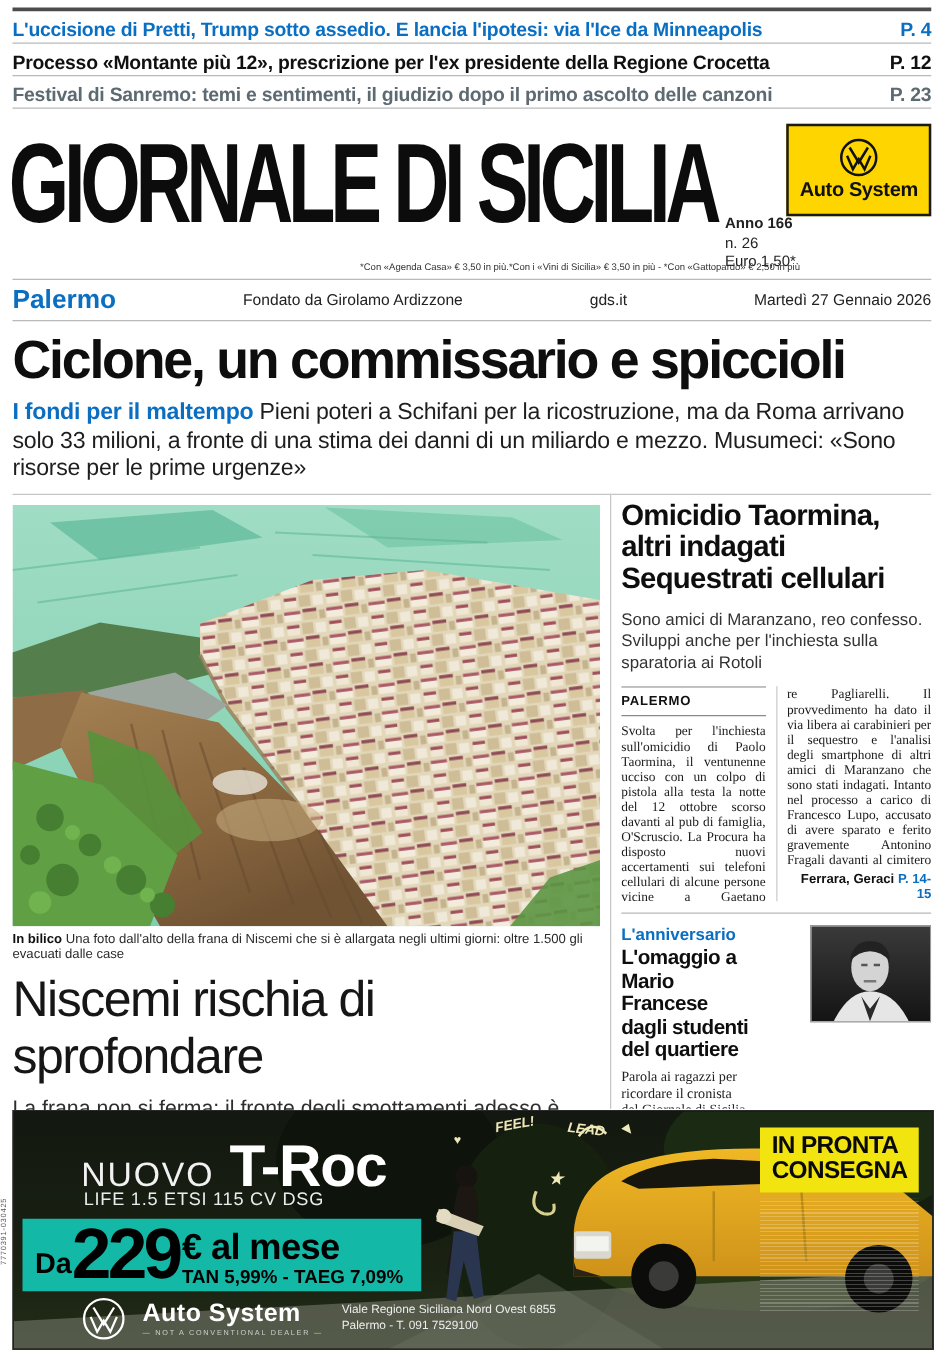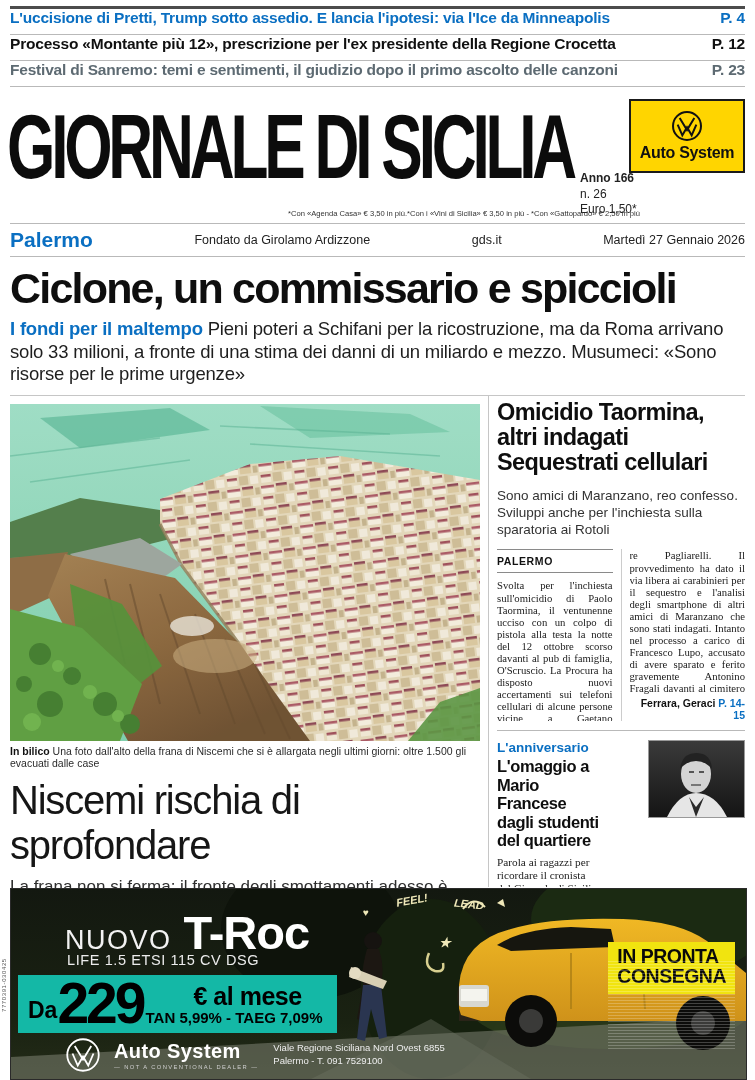--- a/index.html
+++ b/index.html
@@ -1,23 +1,23 @@
 <!DOCTYPE html>
 <html><head>
 <meta charset="utf-8">
 <style>
   html,body{margin:0;padding:0;}
   body{width:755px;height:1080px;background:#fff;font-family:"Liberation Sans",sans-serif;position:relative;overflow:hidden;color:#111;}
   .page{padding:0 10px;position:relative;}
   .blue{color:#0a6fc2;}
-  .preline{white-space:pre-line;margin-top:40px;}
+  .preline{white-space:pre-line;}
 
   
   .topbar{margin-top:6px;border-top:3px solid #4c4c4c;}
-  .tb-row{display:flex;justify-content:space-between;align-items:flex-start;height:25px;border-bottom:1px solid #b9b9b9;font-weight:bold;font-size:15.5px;letter-spacing:-0.2px;}
+  .tb-row{display:flex;justify-content:space-between;align-items:flex-end;height:25px;border-bottom:1px solid #b9b9b9;font-weight:bold;font-size:15.5px;letter-spacing:-0.2px;}
   .tb-black{color:#101010;}
   .tb-gray{color:#5d6a72;}
 
   
   .masthead{position:relative;height:136px;}
   .brand{position:absolute;left:-3px;top:8px;margin:0;font-size:74px;font-weight:900;letter-spacing:-5px;transform:scale(0.84,1.22);transform-origin:left top;color:#0c0c0c;white-space:nowrap;}
   .vw-box{position:absolute;right:0;top:12px;width:112px;height:70px;background:#ffd500;border:2px solid #1a1a1a;display:flex;flex-direction:column;align-items:center;justify-content:center;gap:2px;}
   .vw-box .label{font-weight:bold;font-size:16px;letter-spacing:-0.3px;color:#111;}
   .edition{position:absolute;left:570px;top:84px;font-size:12px;line-height:1.3;color:#222;}
   .edition .b{font-weight:bold;}
@@ -68,21 +68,21 @@
   .ad{position:absolute;left:10px;top:888px;width:735px;height:190px;background:#0d110a;border:1px solid #2a2a2a;overflow:hidden;}
   .ad-bg{position:absolute;left:0;top:0;}
   .ad-title{position:absolute;left:54px;top:16px;display:flex;align-items:baseline;gap:12px;}
   .ad-nuovo{color:#f2f2f2;font-size:27px;font-weight:400;letter-spacing:1.5px;}
   .ad-model{color:#fff;font-size:47px;font-weight:900;letter-spacing:-1px;}
   .ad-trim{position:absolute;left:56px;top:63px;color:#ececec;font-size:14.5px;letter-spacing:0.6px;}
   .ad-band{position:absolute;left:7px;top:86px;background:#14b8a6;display:flex;align-items:flex-start;padding:1px 14px 3px 10px;}
   .ad-da{font-size:23px;font-weight:900;margin-top:21px;color:#000;}
   .ad-price{font-size:57px;font-weight:900;letter-spacing:-3px;line-height:0.95;color:#000;}
   .ad-unitwrap{display:flex;flex-direction:column;margin-top:8px;margin-left:2px;}
-  .ad-unit{font-size:25px;font-weight:900;letter-spacing:-0.5px;color:#000;line-height:1;margin-left:48px;}
+  .ad-unit{font-size:29px;font-weight:900;letter-spacing:-0.5px;color:#000;line-height:1;}
   .ad-fin{font-size:15px;font-weight:900;color:#000;margin-top:0;}
   .ad-dealer{position:absolute;left:54px;top:148px;display:flex;align-items:center;color:#fff;}
   .ad-dealer-txt{margin-left:13px;}
   .ad-dealer-name{font-size:20px;font-weight:bold;letter-spacing:0.4px;line-height:1;}
   .ad-dealer-tag{font-size:5.8px;letter-spacing:1.4px;color:#cfcfcf;margin-top:3px;}
   .ad-addr{margin-left:15px;font-size:9.5px;line-height:1.35;color:#eee;}
   .ad-badge{position:absolute;right:11px;top:13px;background:#f1e40f;color:#0a0a0a;padding:5px 9px 7px;font-size:19.5px;font-weight:900;line-height:1.02;letter-spacing:-0.5px;}
   .ad-fine{position:absolute;right:11px;top:70px;width:127px;height:92px;opacity:0.5;background:repeating-linear-gradient(rgba(0,0,0,0) 0 2px,rgba(255,255,255,0.45) 2px 3px);}
   .doodle{position:absolute;color:#efe8b8;font-style:italic;font-weight:bold;font-size:11px;}
   .d1{left:385px;top:5px;transform:rotate(-10deg);}

